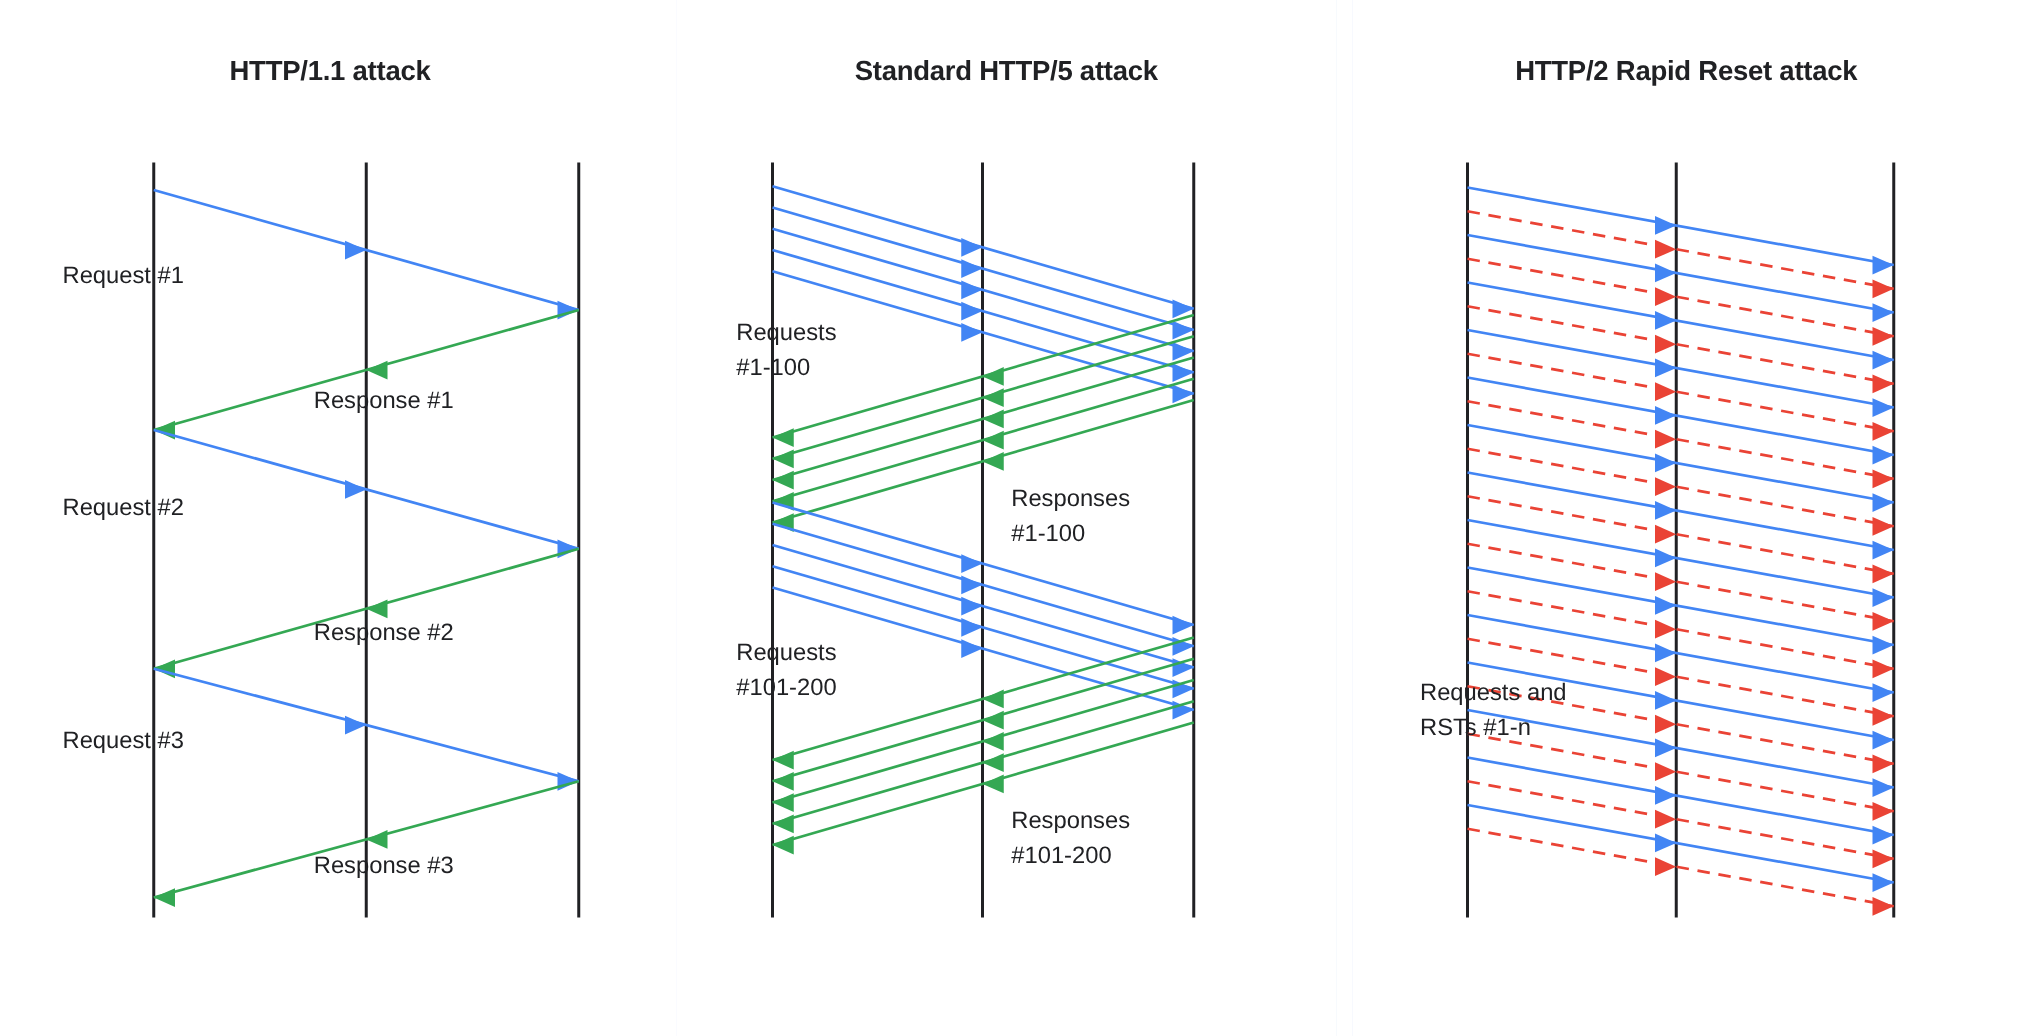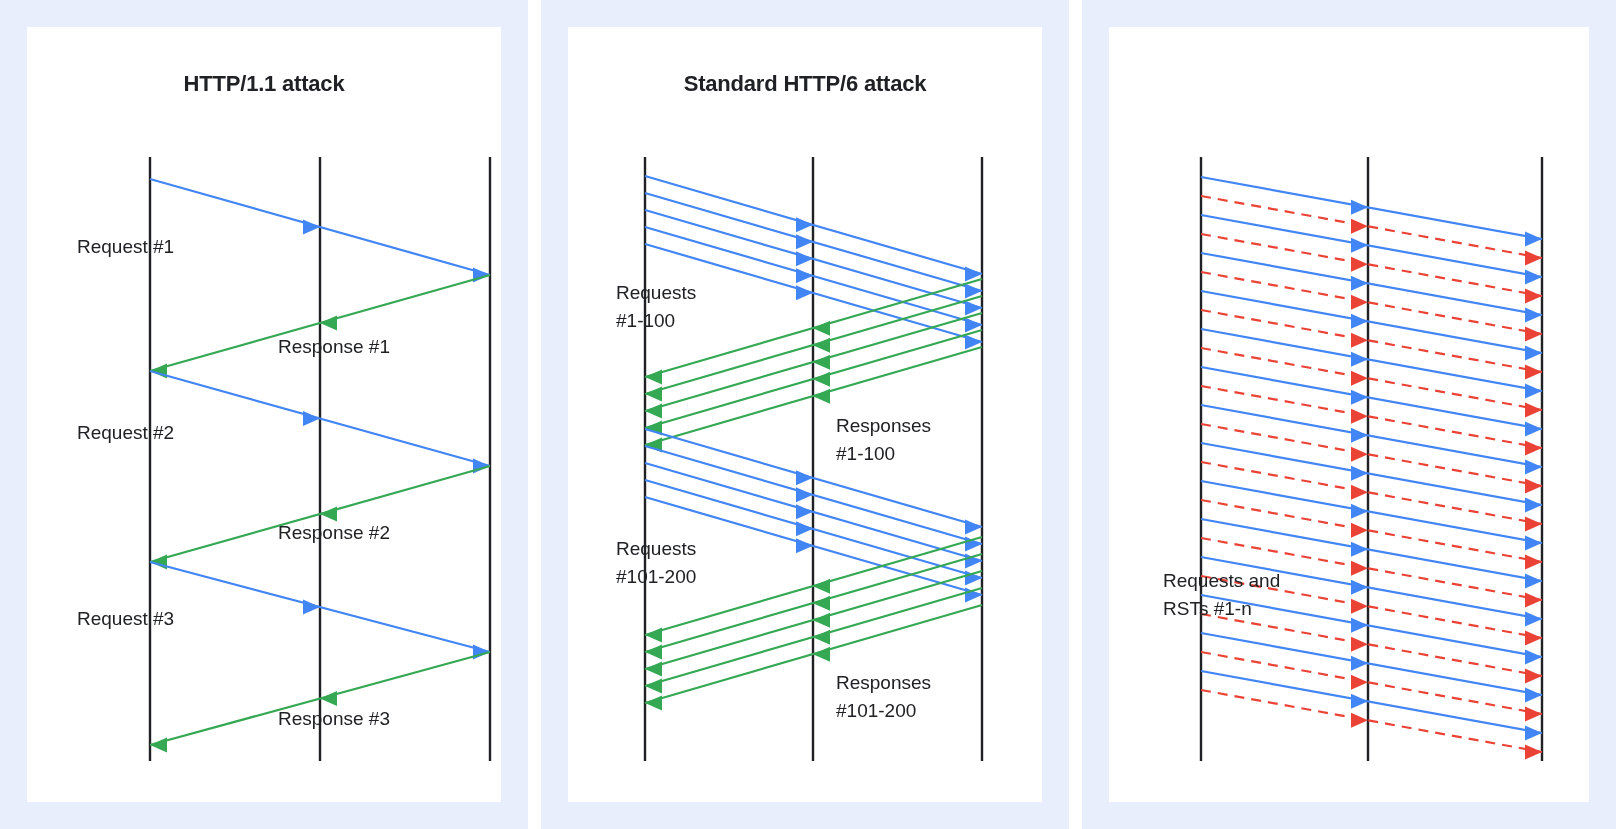--- a/index.html
+++ b/index.html
@@ -12,21 +12,20 @@
   .board{
     position:relative;
     width:1616px;height:829px;
     display:flex;
     box-sizing:border-box;
   }
   .panel-outer{
     position:relative;
     box-sizing:border-box;
     background:#e8eefb;
-    padding:27px;
   }
   .panel-outer.p1{width:528px;height:829px;}
   .gap-white{width:13px;height:829px;background:#ffffff;}
   .panel-outer.p2{width:528px;height:829px;}
   .panel-outer.p3{width:534px;height:829px;}
   .card{
     background:#ffffff;
     width:100%;height:100%;
     box-sizing:border-box;
     position:relative;
@@ -90,21 +89,21 @@
             <text x="215" y="606">Response #3</text>
           </svg>
       </div>
     </div>
   </div>
 
   <div class="gap-white"></div>
 
   <div class="panel-outer p2">
     <div class="card">
-      <div class="panel-title">Standard HTTP/6 attack</div>
+      <div class="panel-title">Standard HTTP/5 attack</div>
       <div class="diagram">
         <svg id="svg2" width="474" height="680" viewBox="0 0 474 680">
             <line x1="41" y1="38" x2="41" y2="642" stroke="#202124" stroke-width="2.4"></line>
             <line x1="209" y1="38" x2="209" y2="642" stroke="#202124" stroke-width="2.4"></line>
             <line x1="378" y1="38" x2="378" y2="642" stroke="#202124" stroke-width="2.4"></line>
             <line x1="41" y1="57" x2="378" y2="155" stroke="#4285f4" stroke-width="2.2" stroke-linecap="butt"></line>
             <polygon points="378.00,155.00 361.00,147.50 361.00,162.50" fill="#4285f4"></polygon>
             <polygon points="209.00,105.85 192.00,98.35 192.00,113.35" fill="#4285f4"></polygon>
             <line x1="41" y1="74" x2="378" y2="172" stroke="#4285f4" stroke-width="2.2" stroke-linecap="butt"></line>
             <polygon points="378.00,172.00 361.00,164.50 361.00,179.50" fill="#4285f4"></polygon>
@@ -173,20 +172,21 @@
             <text x="232" y="598">#101-200</text>
           </svg>
       </div>
     </div>
   </div>
 
   <div class="gap-white"></div>
 
   <div class="panel-outer p3">
     <div class="card">
+      <div class="panel-title">HTTP/2 Rapid Reset attack</div>
       <div class="diagram">
         <svg id="svg3" width="480" height="680" viewBox="0 0 480 680">
             <line x1="56" y1="38" x2="56" y2="642" stroke="#202124" stroke-width="2.4"></line>
             <line x1="223" y1="38" x2="223" y2="642" stroke="#202124" stroke-width="2.4"></line>
             <line x1="397" y1="38" x2="397" y2="642" stroke="#202124" stroke-width="2.4"></line>
             <line x1="56" y1="58" x2="397" y2="120" stroke="#4285f4" stroke-width="2.2" stroke-linecap="butt"></line>
             <polygon points="397.00,120.00 380.00,112.50 380.00,127.50" fill="#4285f4"></polygon>
             <polygon points="223.00,88.36 206.00,80.86 206.00,95.86" fill="#4285f4"></polygon>
             <line x1="56" y1="77" x2="397" y2="139" stroke="#ea4335" stroke-width="2.2" stroke-linecap="butt" stroke-dasharray="10 7"></line>
             <polygon points="397.00,139.00 380.00,131.50 380.00,146.50" fill="#ea4335"></polygon>

